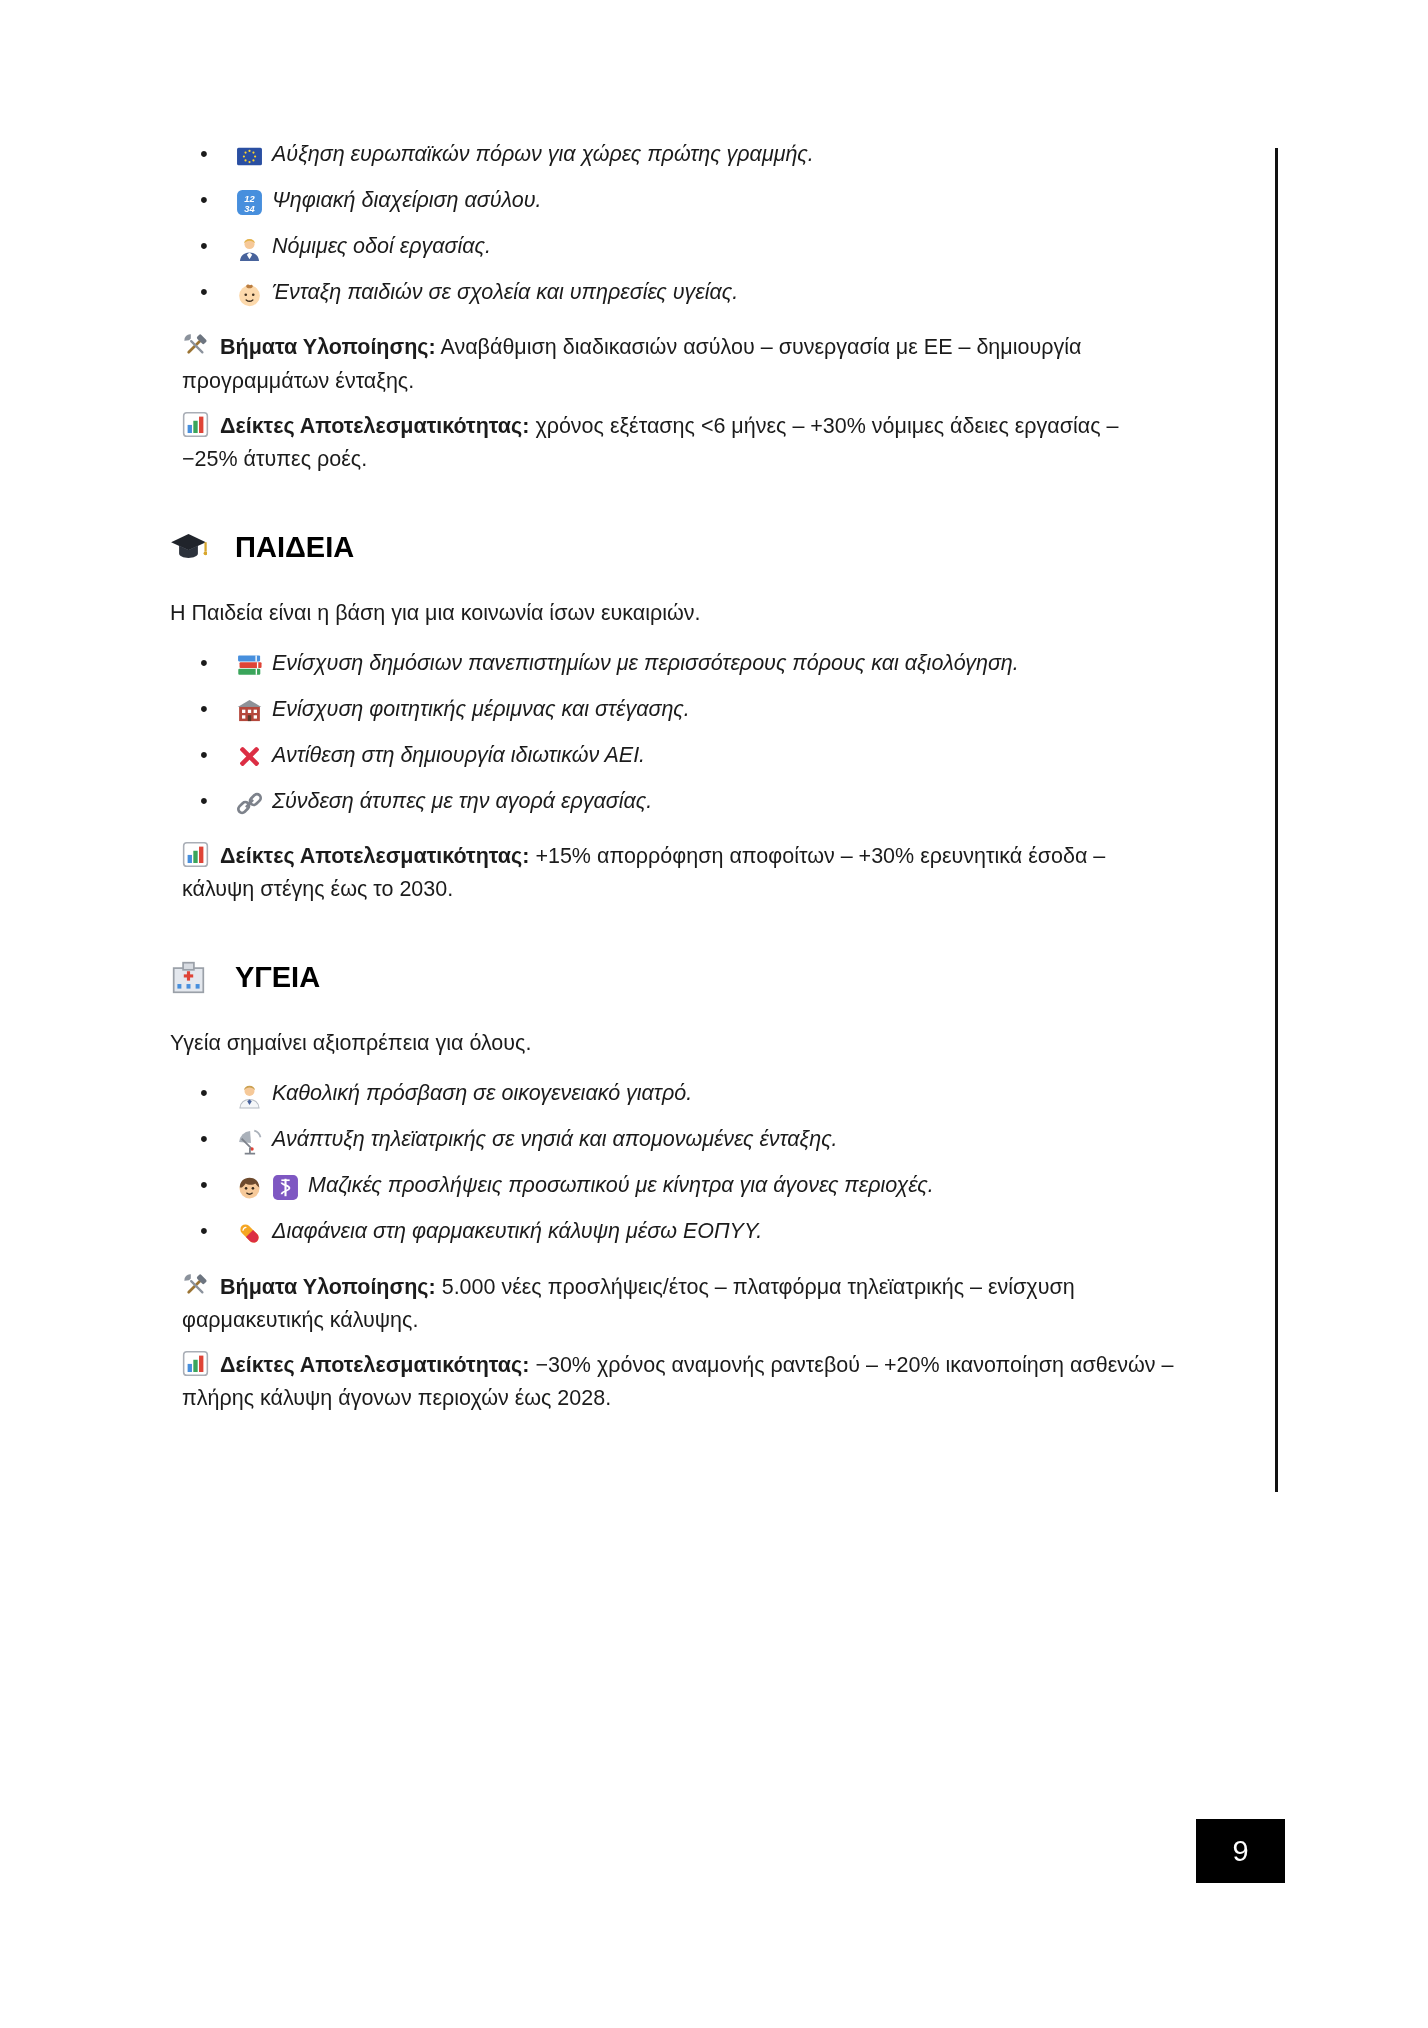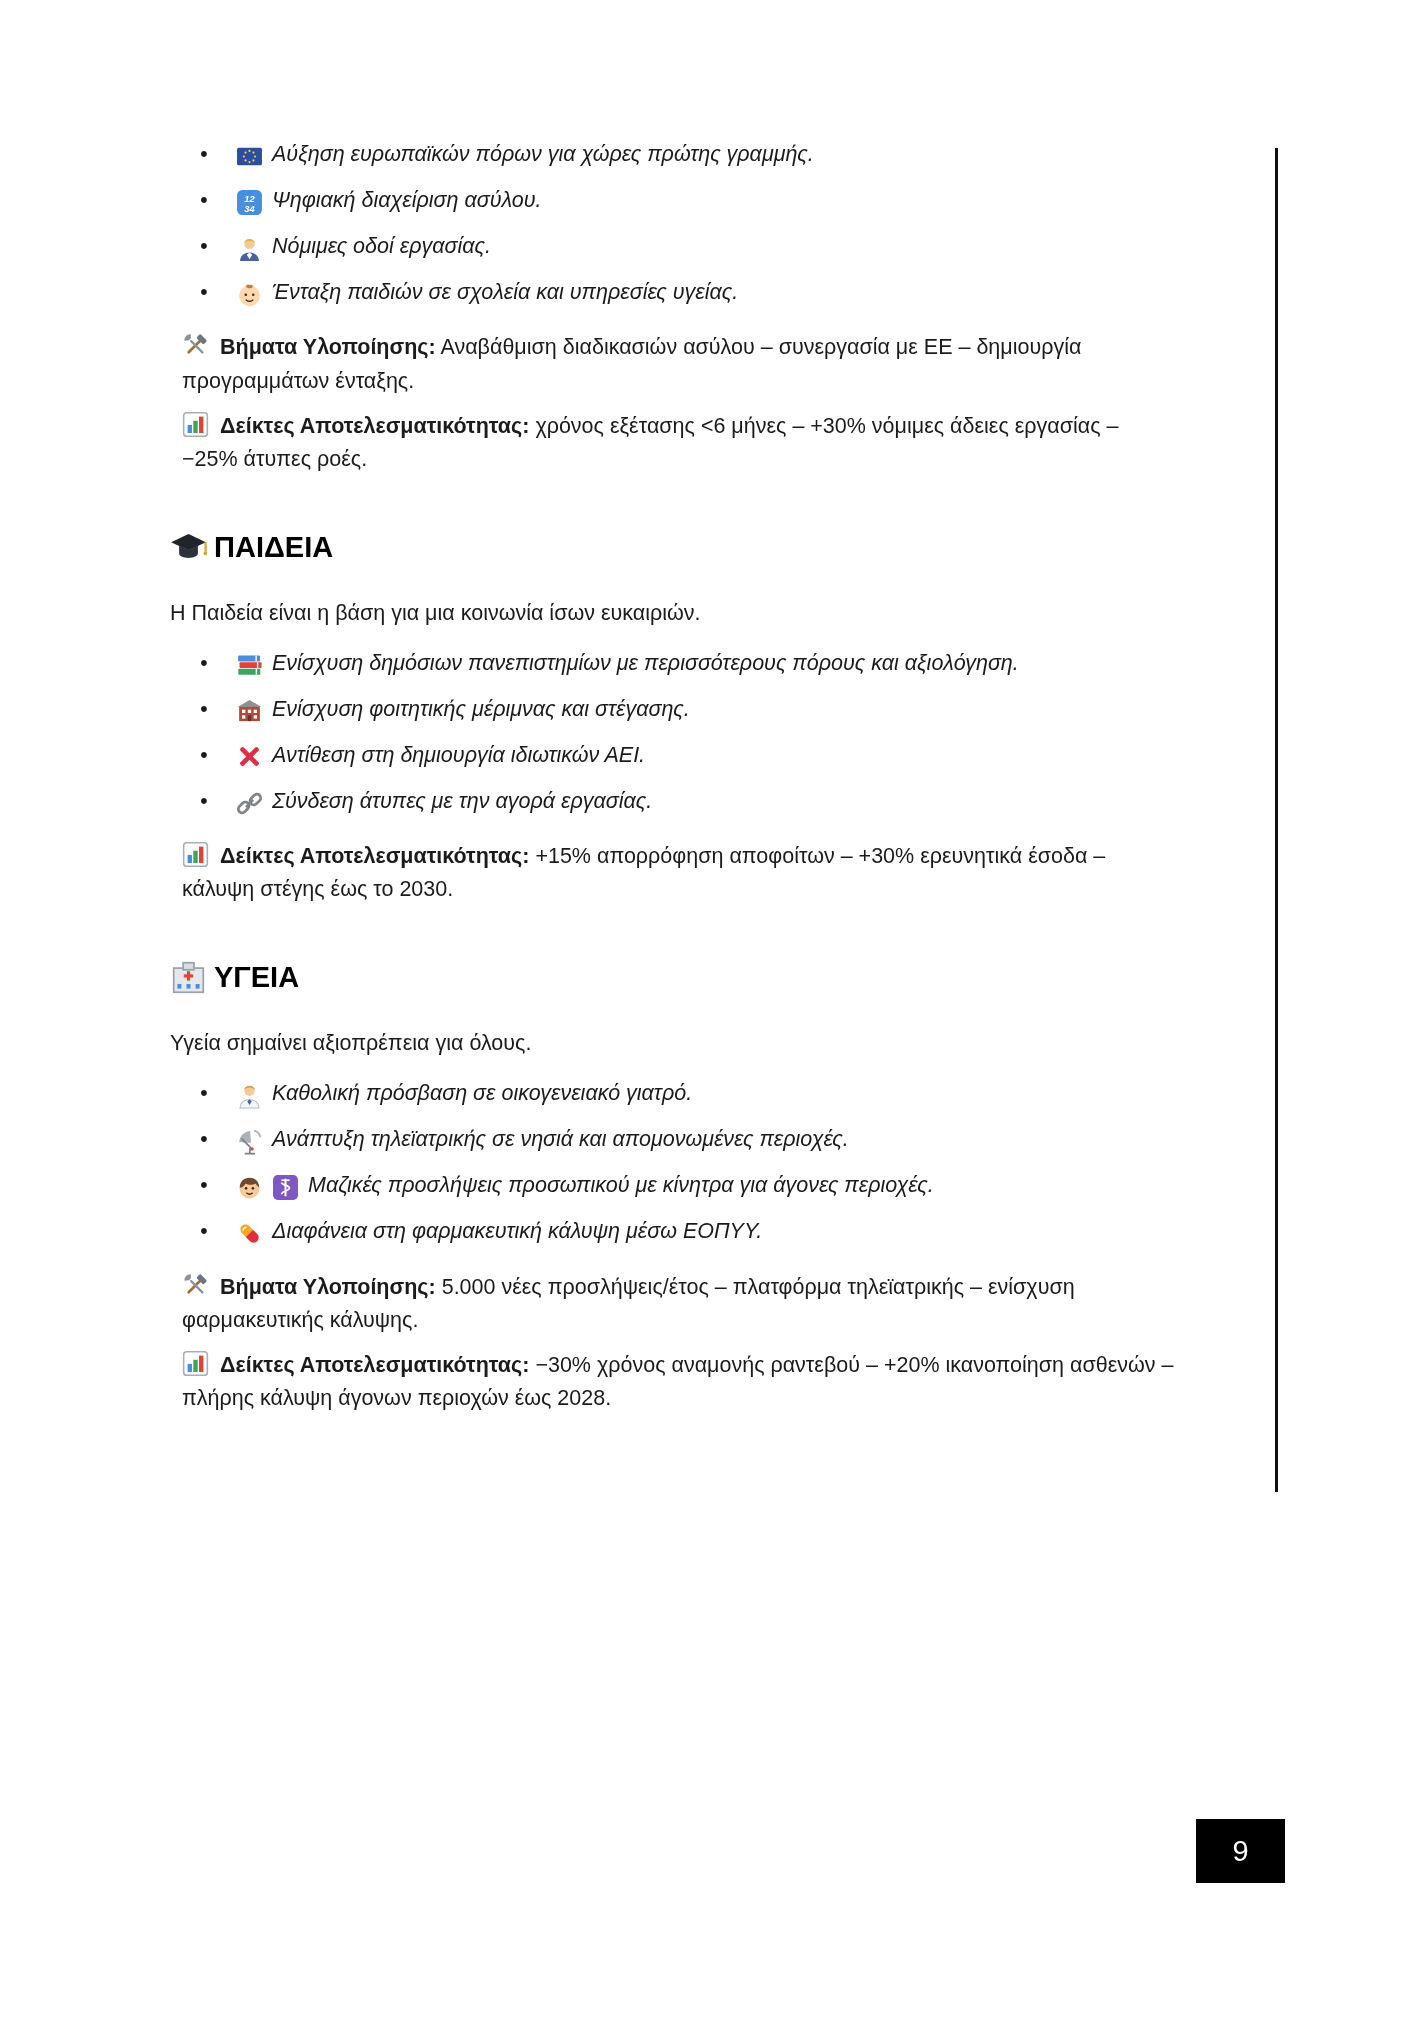--- a/index.html
+++ b/index.html
@@ -35,21 +35,21 @@
   
   .steps { margin-top: 22px; }
   .para { margin: 12px; }
   .p-ic { display: inline-block; width: 27px; height: 27px; vertical-align: -5px; margin-right: 11px; }
   .p-ic svg { width: 27px; height: 27px; display: block; }
   .p-label { font-weight: bold; }
 
   
   .section { margin-top: 49px; }
   .heading {
-    display: flex; align-items: center; gap: 7px;
+    display: flex; align-items: center; gap: 28px;
     font-size: 29px; font-weight: bold; color: #000; margin: 0;
   }
   .h-ic svg { width: 37px; height: 37px; display: block; }
   .intro { margin: 27px 0 17px 0; }
 
   
   .vrule {
     position: absolute;
     left: 1275px; top: 148px;
     width: 3px; height: 1344px;
@@ -338,21 +338,21 @@
             </span>
           <span class="b-text">Καθολική πρόσβαση σε οικογενειακό γιατρό.</span>
         </div>
         <div class="bullet">
           <span class="marker"></span>
           <span class="b-ic">
               <svg>
                 <use href="#i-satellite" xlink:href="#i-satellite"></use>
               </svg>
             </span>
-          <span class="b-text">Ανάπτυξη τηλεϊατρικής σε νησιά και απομονωμένες περιοχές.</span>
+          <span class="b-text">Ανάπτυξη τηλεϊατρικής σε νησιά και απομονωμένες ένταξης.</span>
         </div>
         <div class="bullet">
           <span class="marker"></span>
           <span class="b-ic">
               <svg>
                 <use href="#i-face" xlink:href="#i-face"></use>
               </svg>
             </span>
           <span class="b-ic">
               <svg>

